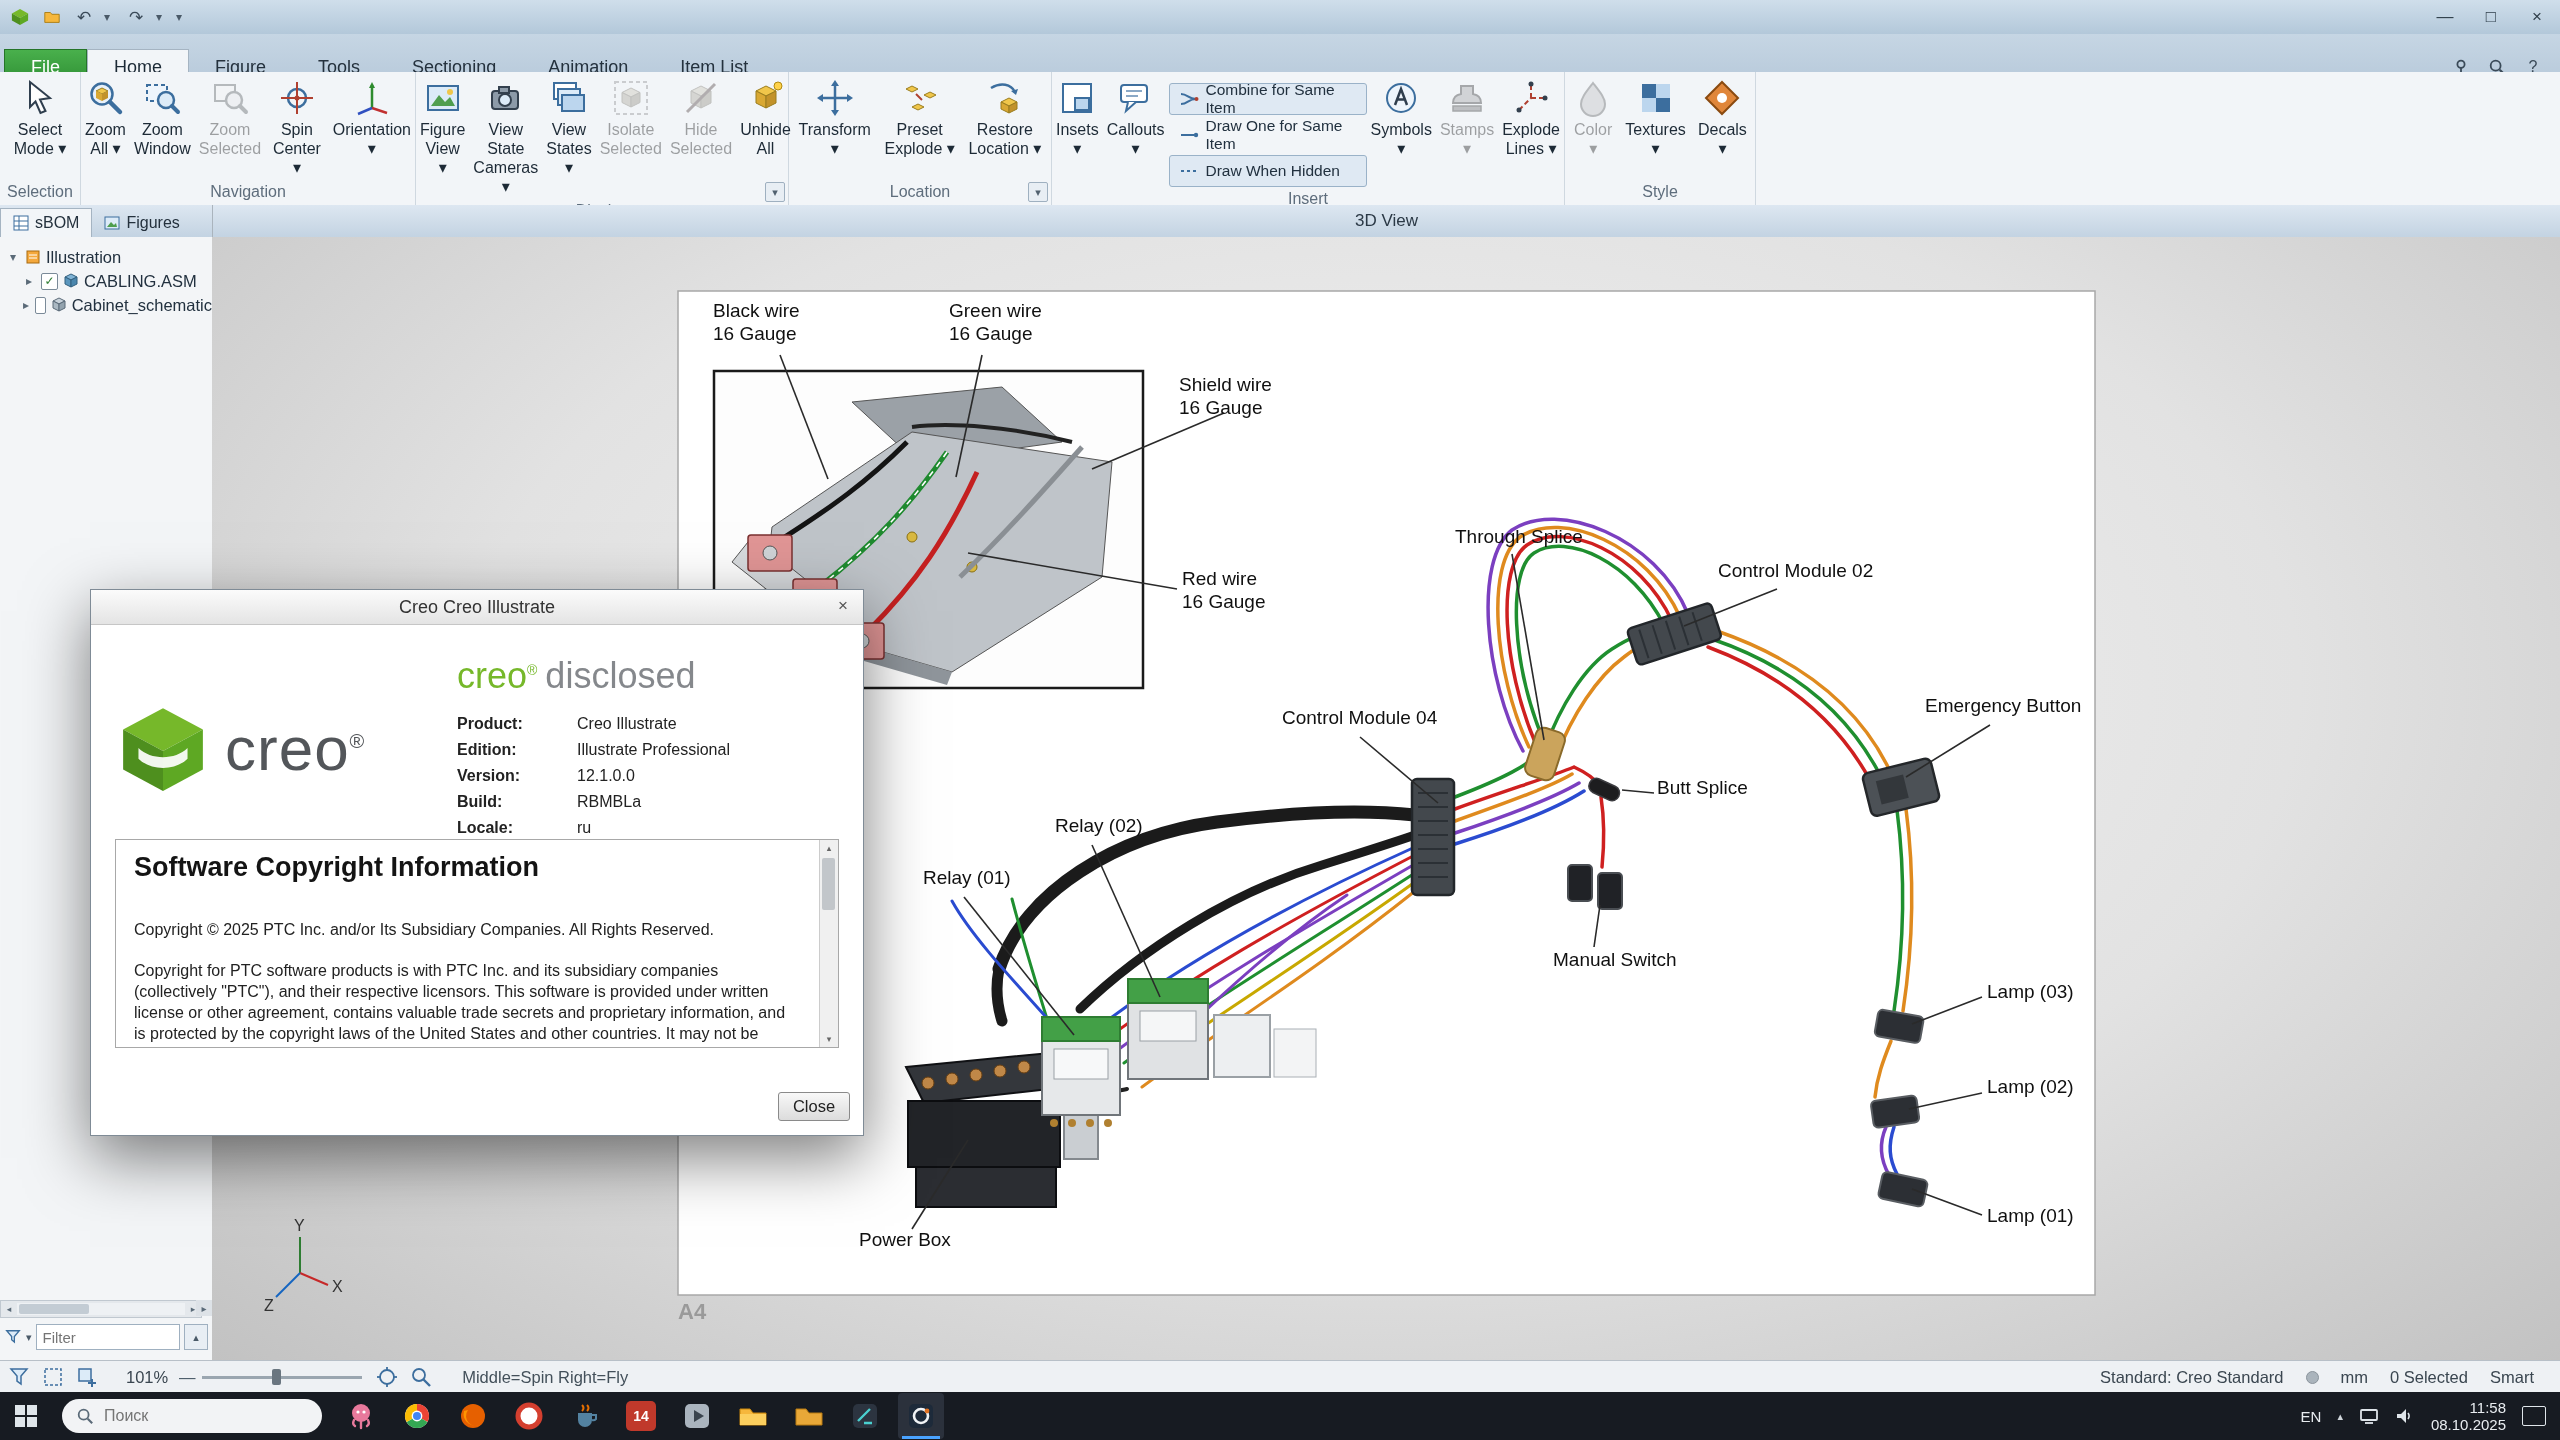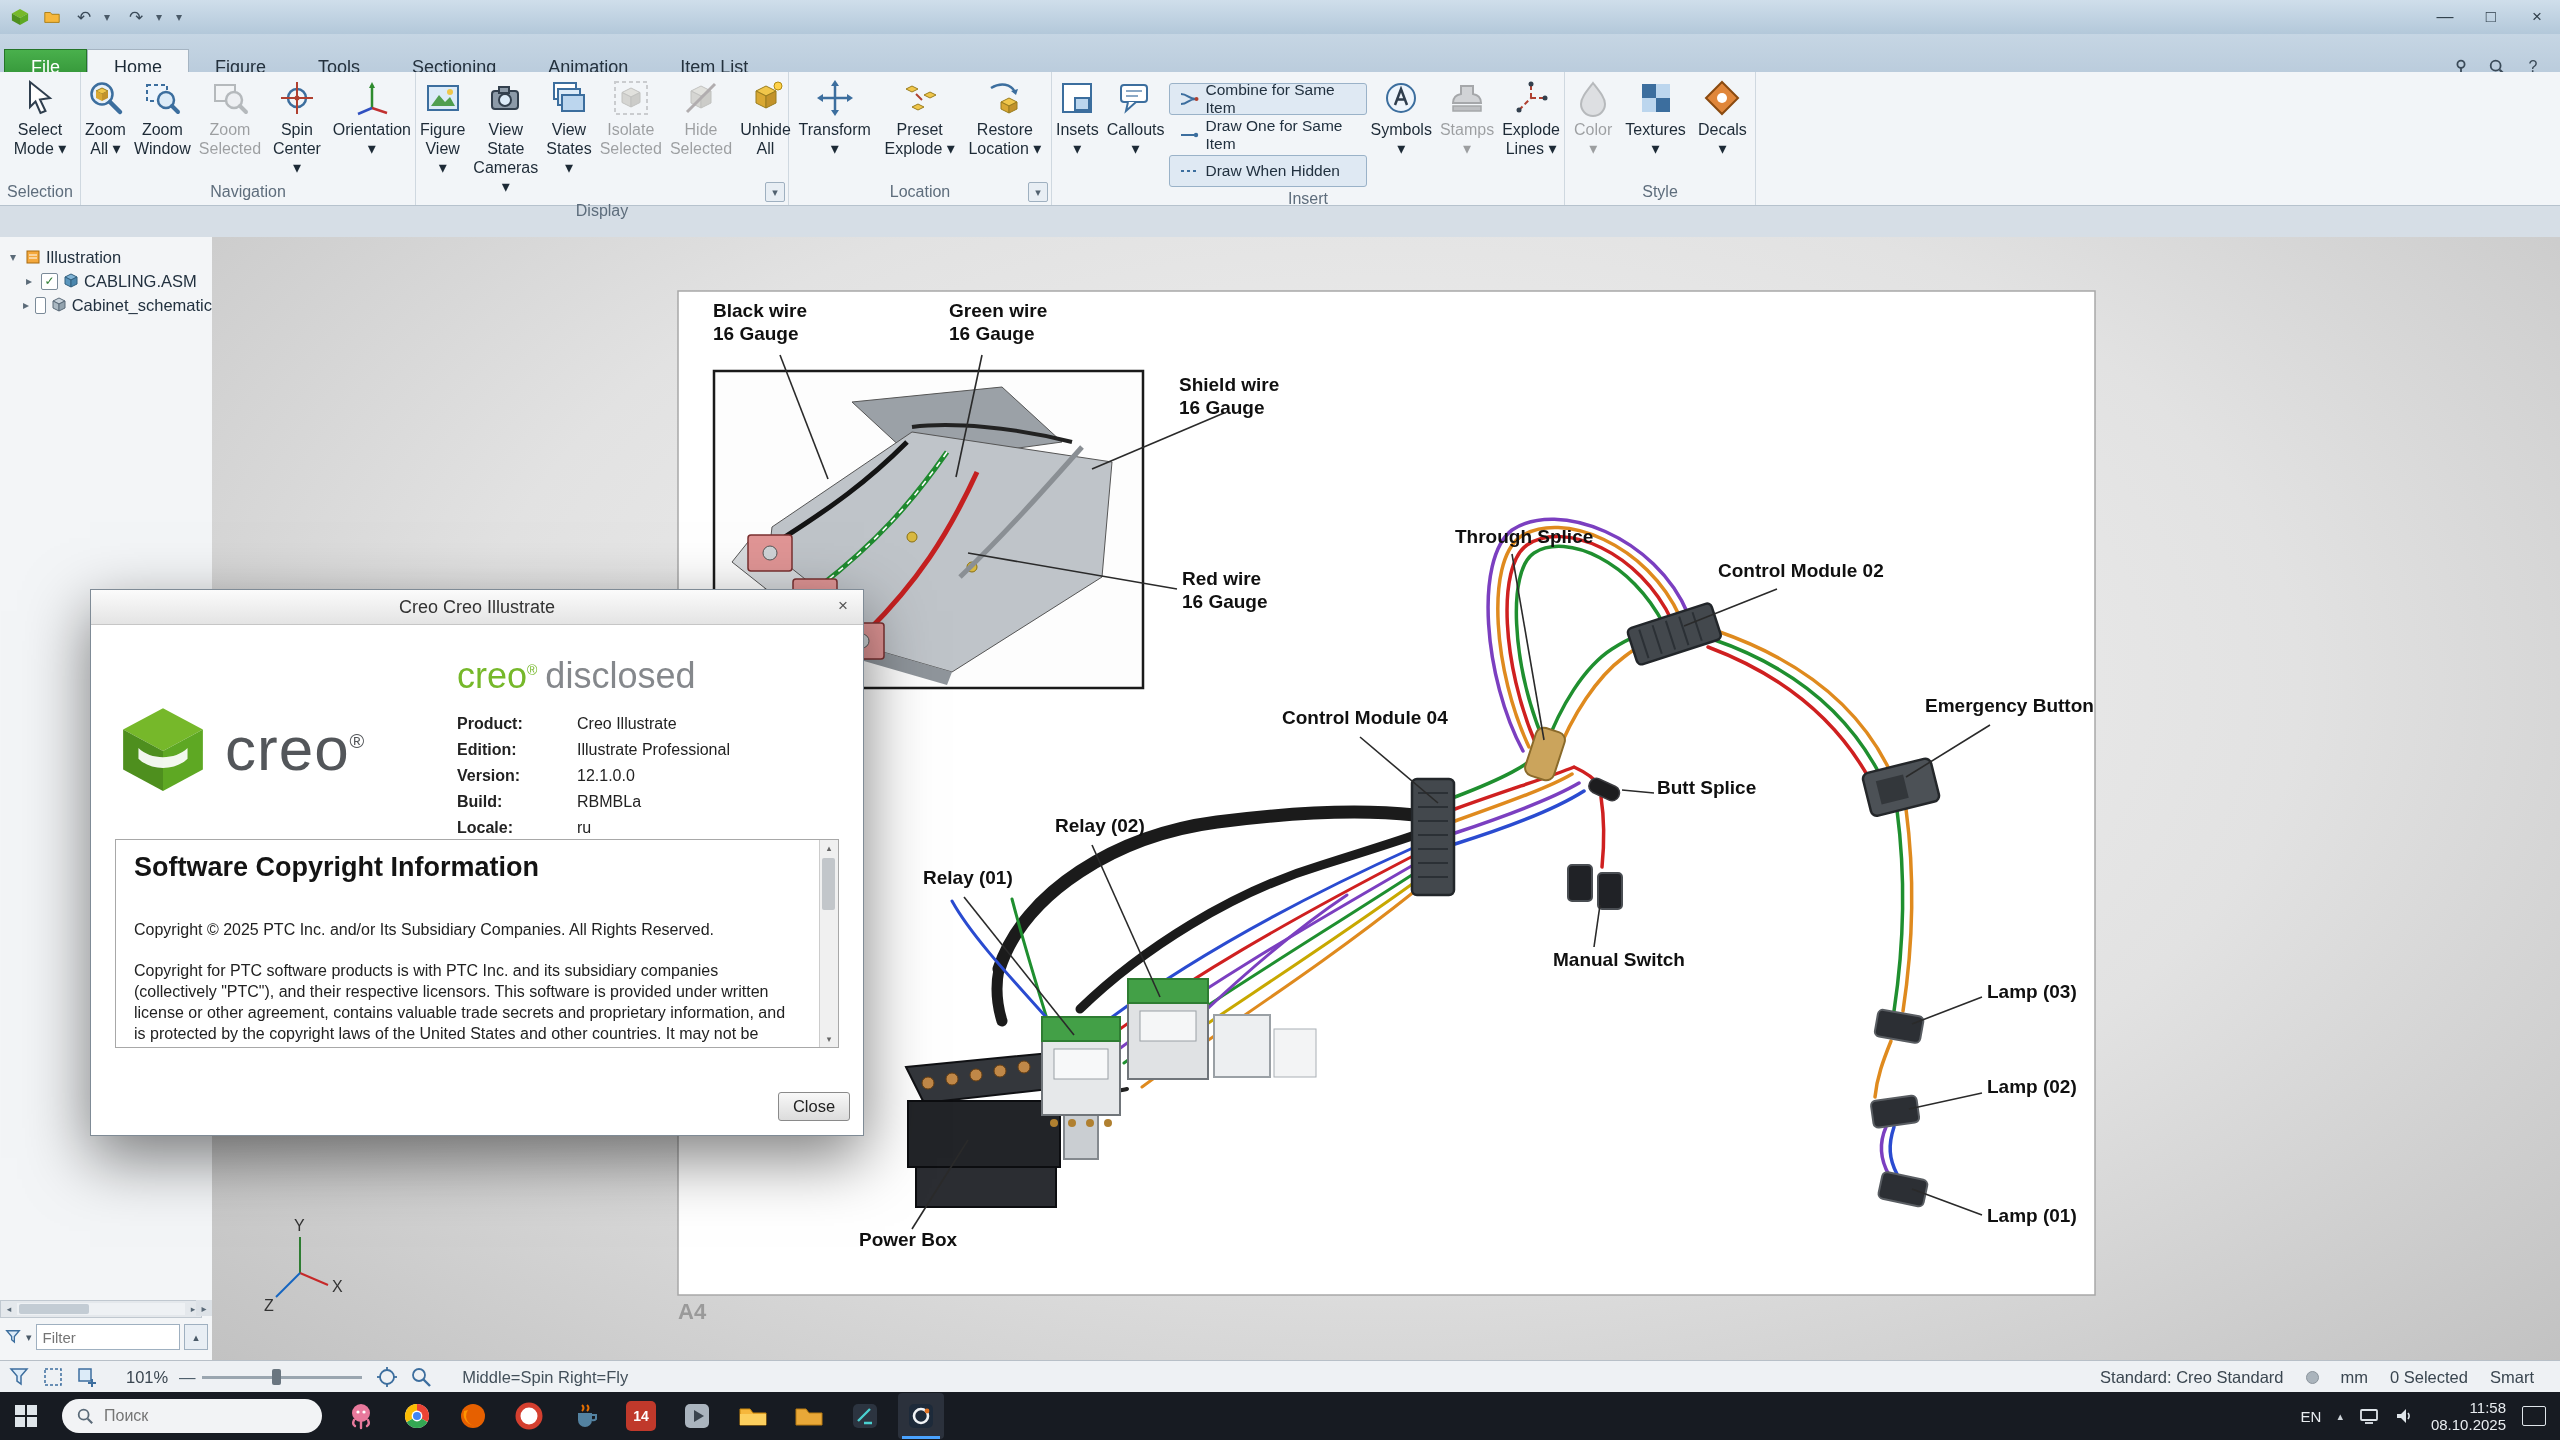--- a/index.html
+++ b/index.html
@@ -62,21 +62,21 @@
   .panel-scroll .sthumb{position:absolute;left:2px;top:1px;width:70px;height:10px;background:#c3ccd4;border-radius:2px;}
   .panel-corner{position:absolute;left:196px;top:1063px;width:16px;height:16px;background:#dde2e7;display:flex;align-items:center;justify-content:center;font-size:10px;color:#5a6a78;}
   .panel-filter{position:absolute;left:0;top:1085px;width:212px;height:30px;display:flex;align-items:center;gap:4px;padding:0 4px;box-sizing:border-box;}
   .panel-filter svg{width:18px;height:18px;}
   .panel-filter .fcaret{font-size:11px;color:#4a5a68;}
   .panel-filter input{flex:1;height:24px;border:1px solid #9fb0c0;font-size:15px;padding:0 6px;font-family:"Liberation Sans",sans-serif;min-width:20px;}
   .panel-filter .collapse{width:22px;height:24px;border:1px solid #9fb0c0;background:#e8eef4;display:flex;align-items:center;justify-content:center;font-size:11px;color:#4a5a68;}
 
   .viewport{position:absolute;left:212px;top:0;width:2348px;height:1123px;background:radial-gradient(ellipse at 50% 40%,#f4f4f4 0%,#e2e2e2 55%,#c2c2c2 100%);overflow:hidden;}
   .viewport svg.art{position:absolute;left:0;top:0;width:2348px;height:1123px;}
-  .callout{position:absolute;font-size:19px;line-height:23px;color:#101010;white-space:pre-line;font-weight:bold;}
+  .callout{position:absolute;font-size:19px;line-height:23px;color:#101010;white-space:pre-line;}
   .sheet-label{position:absolute;left:466px;top:1062px;font-size:22px;font-weight:bold;color:#9a9a9a;}
 
   
   .dialog{position:absolute;left:90px;top:589px;width:772px;height:545px;background:#fff;border:1px solid #7f8b96;box-shadow:0 22px 60px rgba(0,0,0,.5);z-index:50;}
   .dlg-head{position:relative;height:34px;background:linear-gradient(#fbfbfb,#e4e4e4);border-bottom:1px solid #c6c6c6;display:flex;align-items:center;justify-content:center;}
   .dlg-title{font-size:18px;color:#333;}
   .dlg-close{position:absolute;right:6px;top:4px;width:28px;height:24px;display:flex;align-items:center;justify-content:center;font-size:17px;color:#555;}
   .dlg-top{display:flex;padding:30px 36px 6px 26px;}
   .logo-wrap{display:flex;align-items:center;gap:16px;width:340px;}
   .logo-wrap svg{width:92px;height:92px;}
@@ -508,20 +508,41 @@
               </svg>
           </span>
           <span class="rlbl pre">Decals
 ▾</span>
         </div>
       </div>
       <div class="glabel">Style</div>
     </div>
   </div>
 
+  <div class="subheader">
+    <div class="ptabs">
+      <div class="ptab active">
+        <svg viewBox="0 0 16 16">
+            <rect x="1" y="1" width="14" height="14" fill="#fff" stroke="#3c6e9e"></rect>
+            <line x1="1" y1="6" x2="15" y2="6" stroke="#3c6e9e"></line>
+            <line x1="1" y1="11" x2="15" y2="11" stroke="#3c6e9e"></line>
+            <line x1="6" y1="1" x2="6" y2="15" stroke="#3c6e9e"></line>
+          </svg>
+        <span>sBOM</span>
+      </div>
+      <div class="ptab">
+        <svg viewBox="0 0 16 16">
+            <rect x="1" y="2" width="14" height="12" fill="#dcebf8" stroke="#3c6e9e"></rect>
+            <polygon points="3,12 7,7 10,10 12,8 13,12" fill="#4f9e4f"></polygon>
+          </svg>
+        <span>Figures</span>
+      </div>
+    </div>
+    <div class="vhead">3D View</div>
+  </div>
 
   <div class="main">
 
     <div class="panel">
       <div style="padding-top:8px;">
         <div class="trow" style="padding-left:6px;">
           <span class="tw">▾</span>
           <span class="ticon">
             <svg viewBox="0 0 16 16">
                 <rect x="2" y="2" width="12" height="12" fill="#f4a83c" stroke="#a86a10"></rect>

